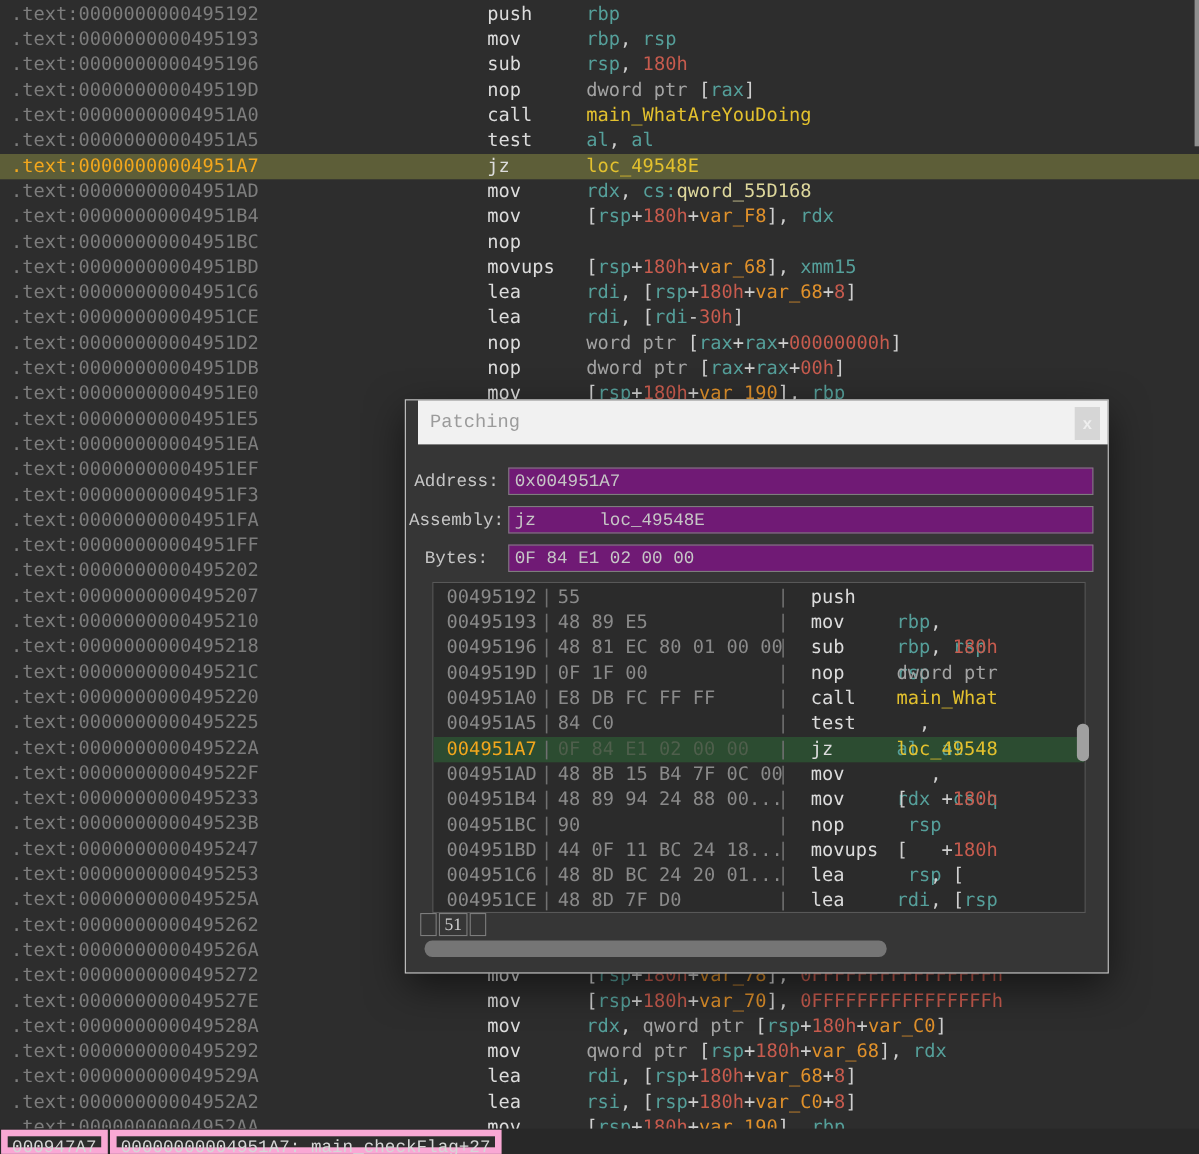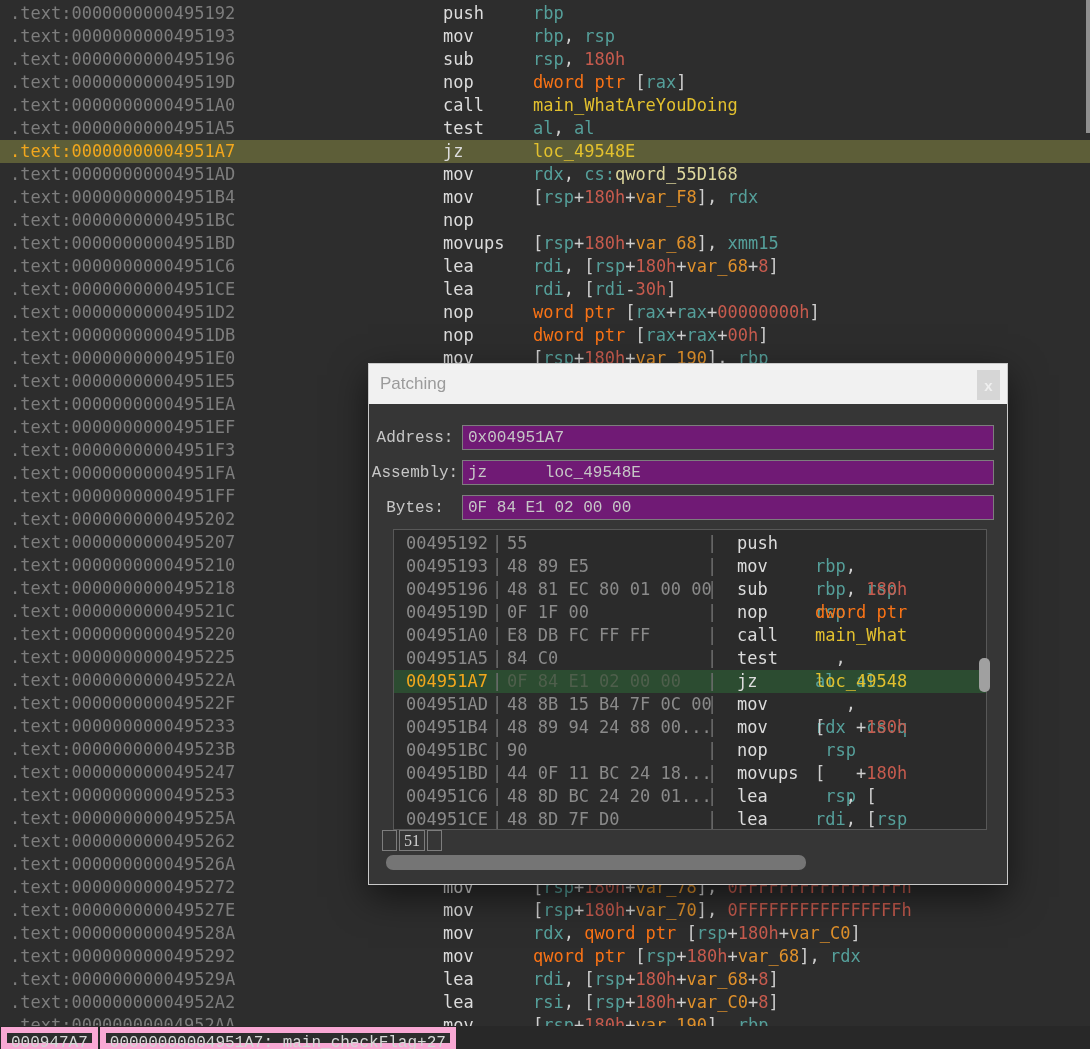--- a/index.html
+++ b/index.html
@@ -13,33 +13,33 @@
   .arow.hl { background:#5d5e38; }
   .aaddr { display:inline-block; width:433px; color:#7d7d7d; }
   .arow.hl .aaddr { color:#f2a71d; }
   .amn { display:inline-block; width:90px; color:#dcdcdc; }
 
   .t-reg  { color:#559f9a;margin-top:23px; }
   .t-num  { color:#c75b4e; }
   .t-var  { color:#e0912b; }
   .t-name { color:#e3c12e; }
   .t-data { color:#ddd79c; }
-  .t-kw   { color:#f97316; }
+  .t-kw   { color:#a3a3a3; }
   .t-pun  { color:#cfcfcf; }
 
   #main-vscroll { position:absolute; right:0; top:0; width:4px; height:133px;
                   background:#8f8f8f; z-index:1; }
 
   
   #dialog { position:absolute; left:368px; top:363px; width:640px; height:522px;
             background:#363636; border:1px solid #c9c9c9; z-index:10;
             box-shadow:0 12px 34px rgba(0,0,0,0.55); }
-  .titlebar { position:absolute; left:0; top:0; right:0; height:40px; background:#f1f1f1;
+  .titlebar { position:absolute; left:11px; top:0; right:0; height:40px; background:#f1f1f1;
               display:flex; align-items:center;
-              font-family:Liberation Sans, sans-serif; font-size:17px; color:#9b9b9b; }
+              font-family:Liberation Mono, monospace; font-size:17px; color:#9b9b9b; }
   .titlebar .ttl { padding-left:11px; }
   .closebtn { position:absolute; left:608px; top:6px; width:23px; height:30px;
               background:#d6d6d6; color:#efefef; font-weight:bold; font-size:15px;
               display:flex; align-items:center; justify-content:center;
               font-family:"Liberation Sans", sans-serif; cursor:default; }
 
   .fields { position:absolute; left:0; top:61px; right:0; }
   .frow { display:flex; height:25px; margin-bottom:10px; align-items:center; }
   .frow label { display:inline-block; width:92px; text-align:center; margin-right:1px;
                 color:#c6c6c6; font-family:"Liberation Mono", monospace; font-size:16px; }

